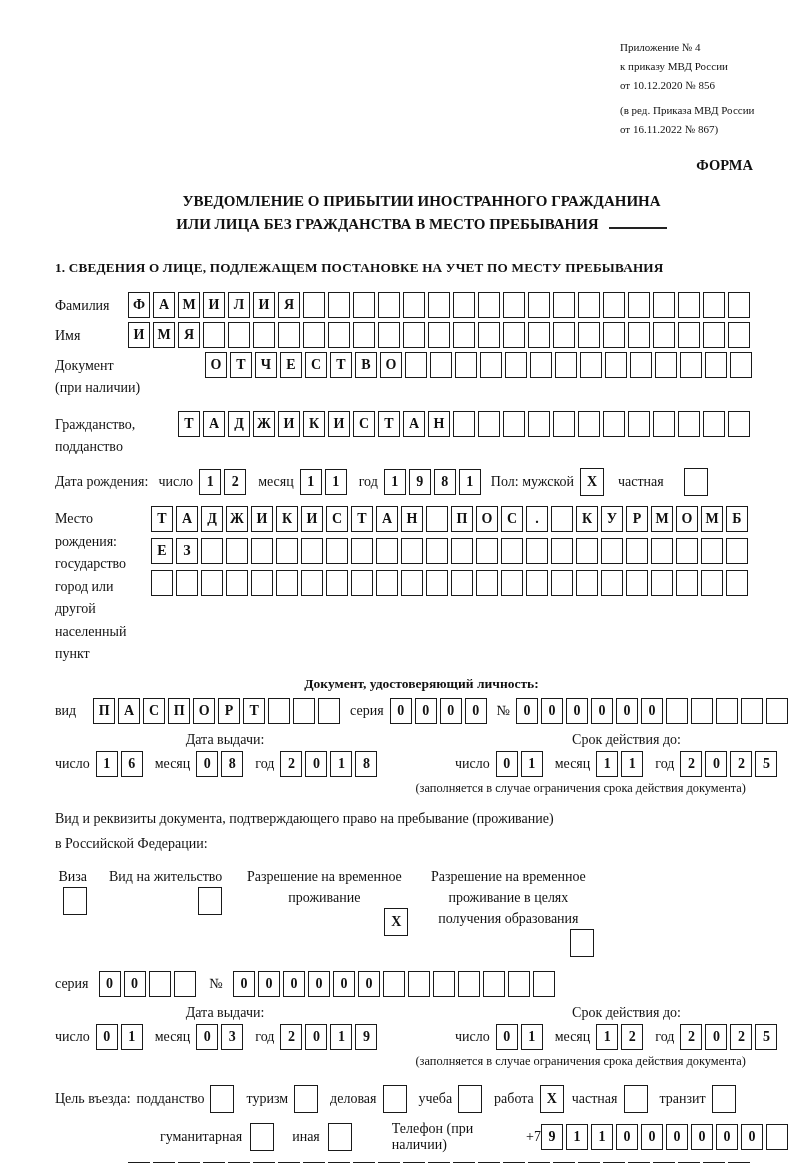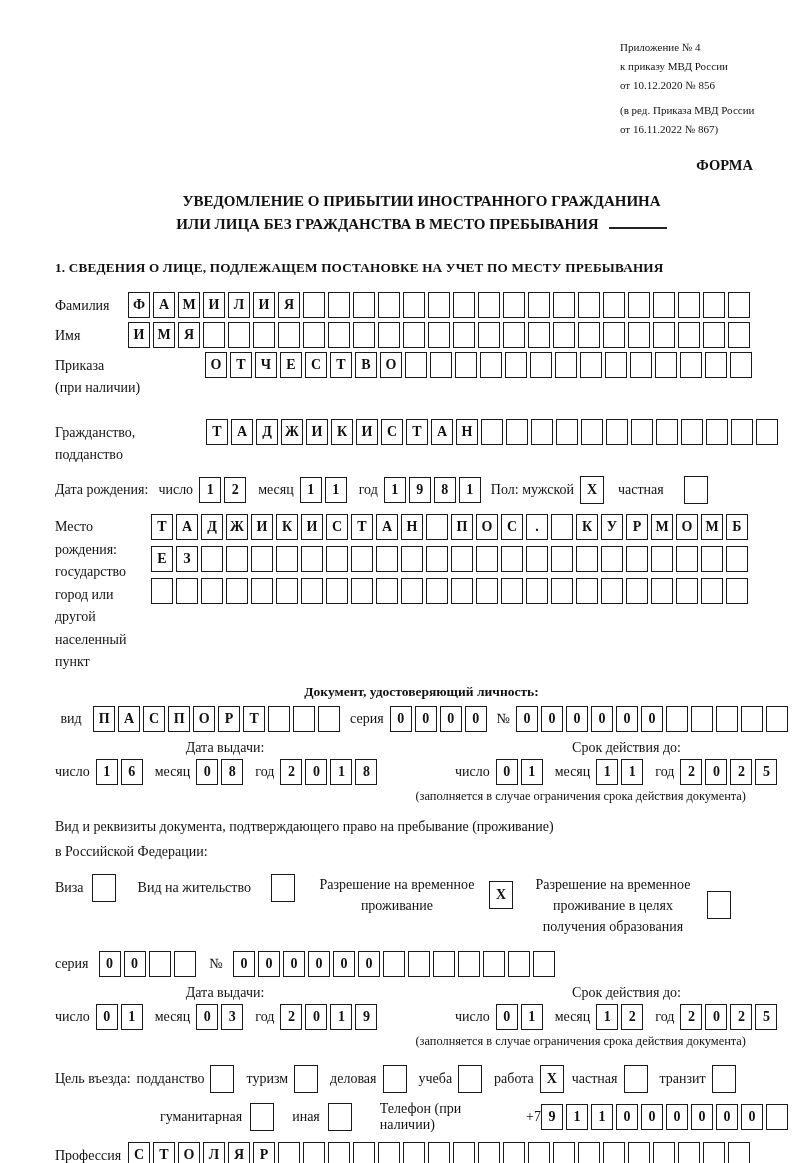--- a/index.html
+++ b/index.html
@@ -35,28 +35,28 @@
 
   .mt6{margin-top:6px;} .mt4{margin-top:4px;}
   .w73{width:73px;} .w150{width:150px;} .w123{width:123px;} .w96{width:96px;}
 
   
   .dates { display:flex; margin-top:8px; }
   .dcol1 { width:400px; flex:none; }
   .dcol2 { flex:1; }
   .dhead1 { width:340px; text-align:center; }
   .dhead2 { text-align:center; padding-left:10px; }
-  .dgrow { display:flex; align-items:center; margin-top:3px;text-align:center; }
+  .dgrow { display:flex; align-items:center; margin-top:3px; }
   .dlbl { margin-right:6px; }
   .dm { margin-left:12px; }
   .small-note { font-size:12.4px; text-align:right; padding-right:42px; margin-top:4px; }
 
   
   .opts { display:flex; align-items:flex-start; margin-top:10px; }
-  .opt { display:flex; align-items:center; }
+  .opt { display:flex; align-items:flex-end;flex-direction:column; }
   .opt .olbl { line-height:21px; }
   .opt .c { margin-left:8px; }
   .opt3 .olbl, .opt4 .olbl { text-align:center; }
   .opt3 .olbl { width:168px; }
   .opt4 .olbl { width:172px; }
 
   .purps { display:flex; align-items:center; margin-top:16px; }
   .purps .plbl { margin-right:6px; }
   .purps .pbox { margin-right:12px; }
   .purps2 { display:flex; align-items:center; margin-top:8px; padding-left:105px; }
@@ -147,21 +147,21 @@
         <span class="cell"></span>
         <span class="cell"></span>
         <span class="cell"></span>
         <span class="cell"></span>
         <span class="cell"></span>
       </div>
   </div>
 
   <div class="row mt4">
     <div class="lblcol w150">
-      <div>Приказа</div>
+      <div>Документ</div>
       <div>(при наличии)</div>
     </div>
     <div class="cells">
         <span class="cell">О</span>
         <span class="cell">Т</span>
         <span class="cell">Ч</span>
         <span class="cell">Е</span>
         <span class="cell">С</span>
         <span class="cell">Т</span>
         <span class="cell">В</span>
@@ -176,21 +176,21 @@
         <span class="cell"></span>
         <span class="cell"></span>
         <span class="cell"></span>
         <span class="cell"></span>
         <span class="cell"></span>
         <span class="cell"></span>
         <span class="cell"></span>
       </div>
   </div>
 
-  <div class="row" style="margin-top:20px;gap:28px;">
+  <div class="row" style="margin-top:12px;">
     <div class="lblcol w123">
       <div>Гражданство,</div>
       <div>подданство</div>
     </div>
     <div class="cells">
         <span class="cell">Т</span>
         <span class="cell">А</span>
         <span class="cell">Д</span>
         <span class="cell">Ж</span>
         <span class="cell">И</span>
@@ -558,21 +558,21 @@
 
   <div class="purps2">
     <span class="plbl">гуманитарная</span>
     <span class="inline-cells" style="margin-left:8px;">
         <span class="cbx"></span>
       </span>
     <span class="plbl" style="margin-left:18px;">иная</span>
     <span class="inline-cells" style="margin-left:8px;">
         <span class="cbx"></span>
       </span>
-    <span class="plbl" style="margin-left:28px;">Телефон (при наличии)</span>
+    <span class="plbl" style="margin-left:40px;">Телефон (при наличии)</span>
     <span class="plbl" style="margin-left:24px;">+7</span>
     <span class="inline-cells">
         <span class="cell">9</span>
         <span class="cell">1</span>
         <span class="cell">1</span>
         <span class="cell">0</span>
         <span class="cell">0</span>
         <span class="cell">0</span>
         <span class="cell">0</span>
         <span class="cell">0</span>

